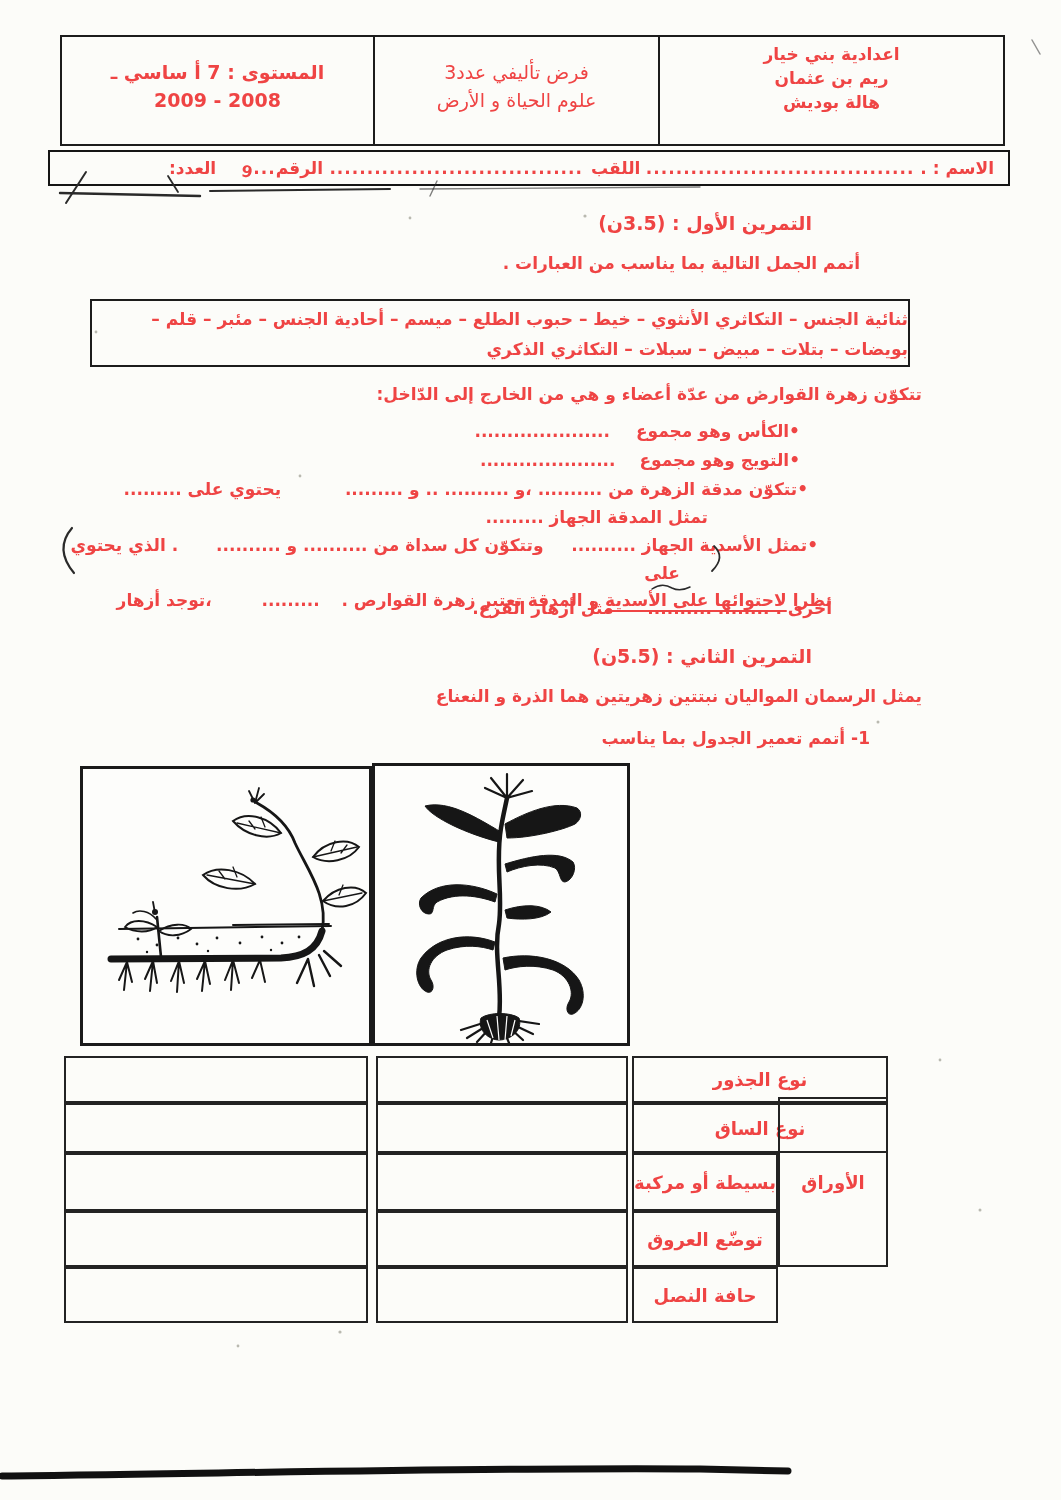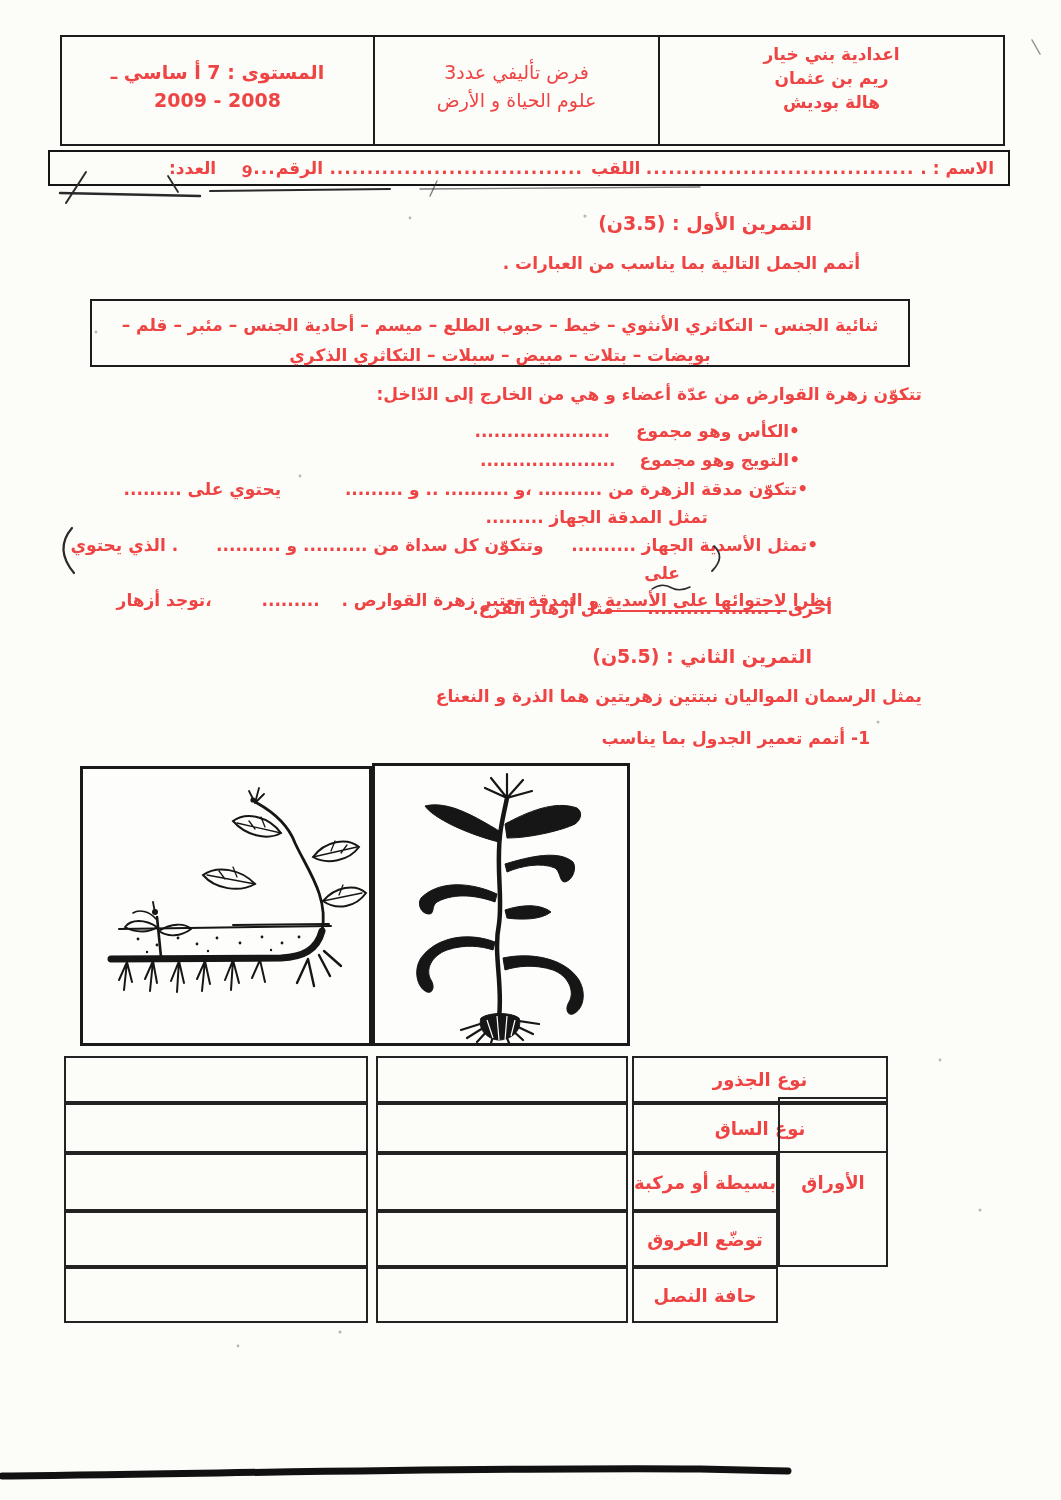--- a/index.html
+++ b/index.html
@@ -20,21 +20,21 @@
          display:flex;align-items:center;font-size:17px;font-weight:700;padding:0 14px;white-space:nowrap;overflow:hidden;}
   .dotfill{overflow:hidden;white-space:nowrap;letter-spacing:1px;font-weight:700;}
   .hand9{display:inline-block;transform:rotate(8deg) translateY(3px);font-size:16px;}
   
   .tl{white-space:nowrap;font-size:17px;font-weight:600;}
   .ttl{white-space:nowrap;font-size:19px;font-weight:700;}
   .u{text-decoration:underline;text-decoration-thickness:1.5px;text-underline-offset:4px;margin-top:20px;}
   .sp{display:inline-block;}
   
   .wbox{top:299px;left:90px;width:820px;height:68px;border:2px solid #1c1c1c;box-sizing:border-box;
-        text-align:center;font-size:17px;font-weight:700;line-height:30px;padding-top:9px;}
+        font-size:17px;font-weight:700;line-height:30px;padding-top:3px;}
   
   .fig{box-sizing:border-box;border:3px solid #1a1a1a;background:#fdfdfb;}
   
   .cell{position:absolute;box-sizing:border-box;border:2px solid #232323;background:transparent;}
   .lbl{display:flex;align-items:center;justify-content:center;font-size:18px;font-weight:700;text-align:center;}
   svg{display:block;}
   .noise{pointer-events:none;}
 </style>
 </head>
 <body>

